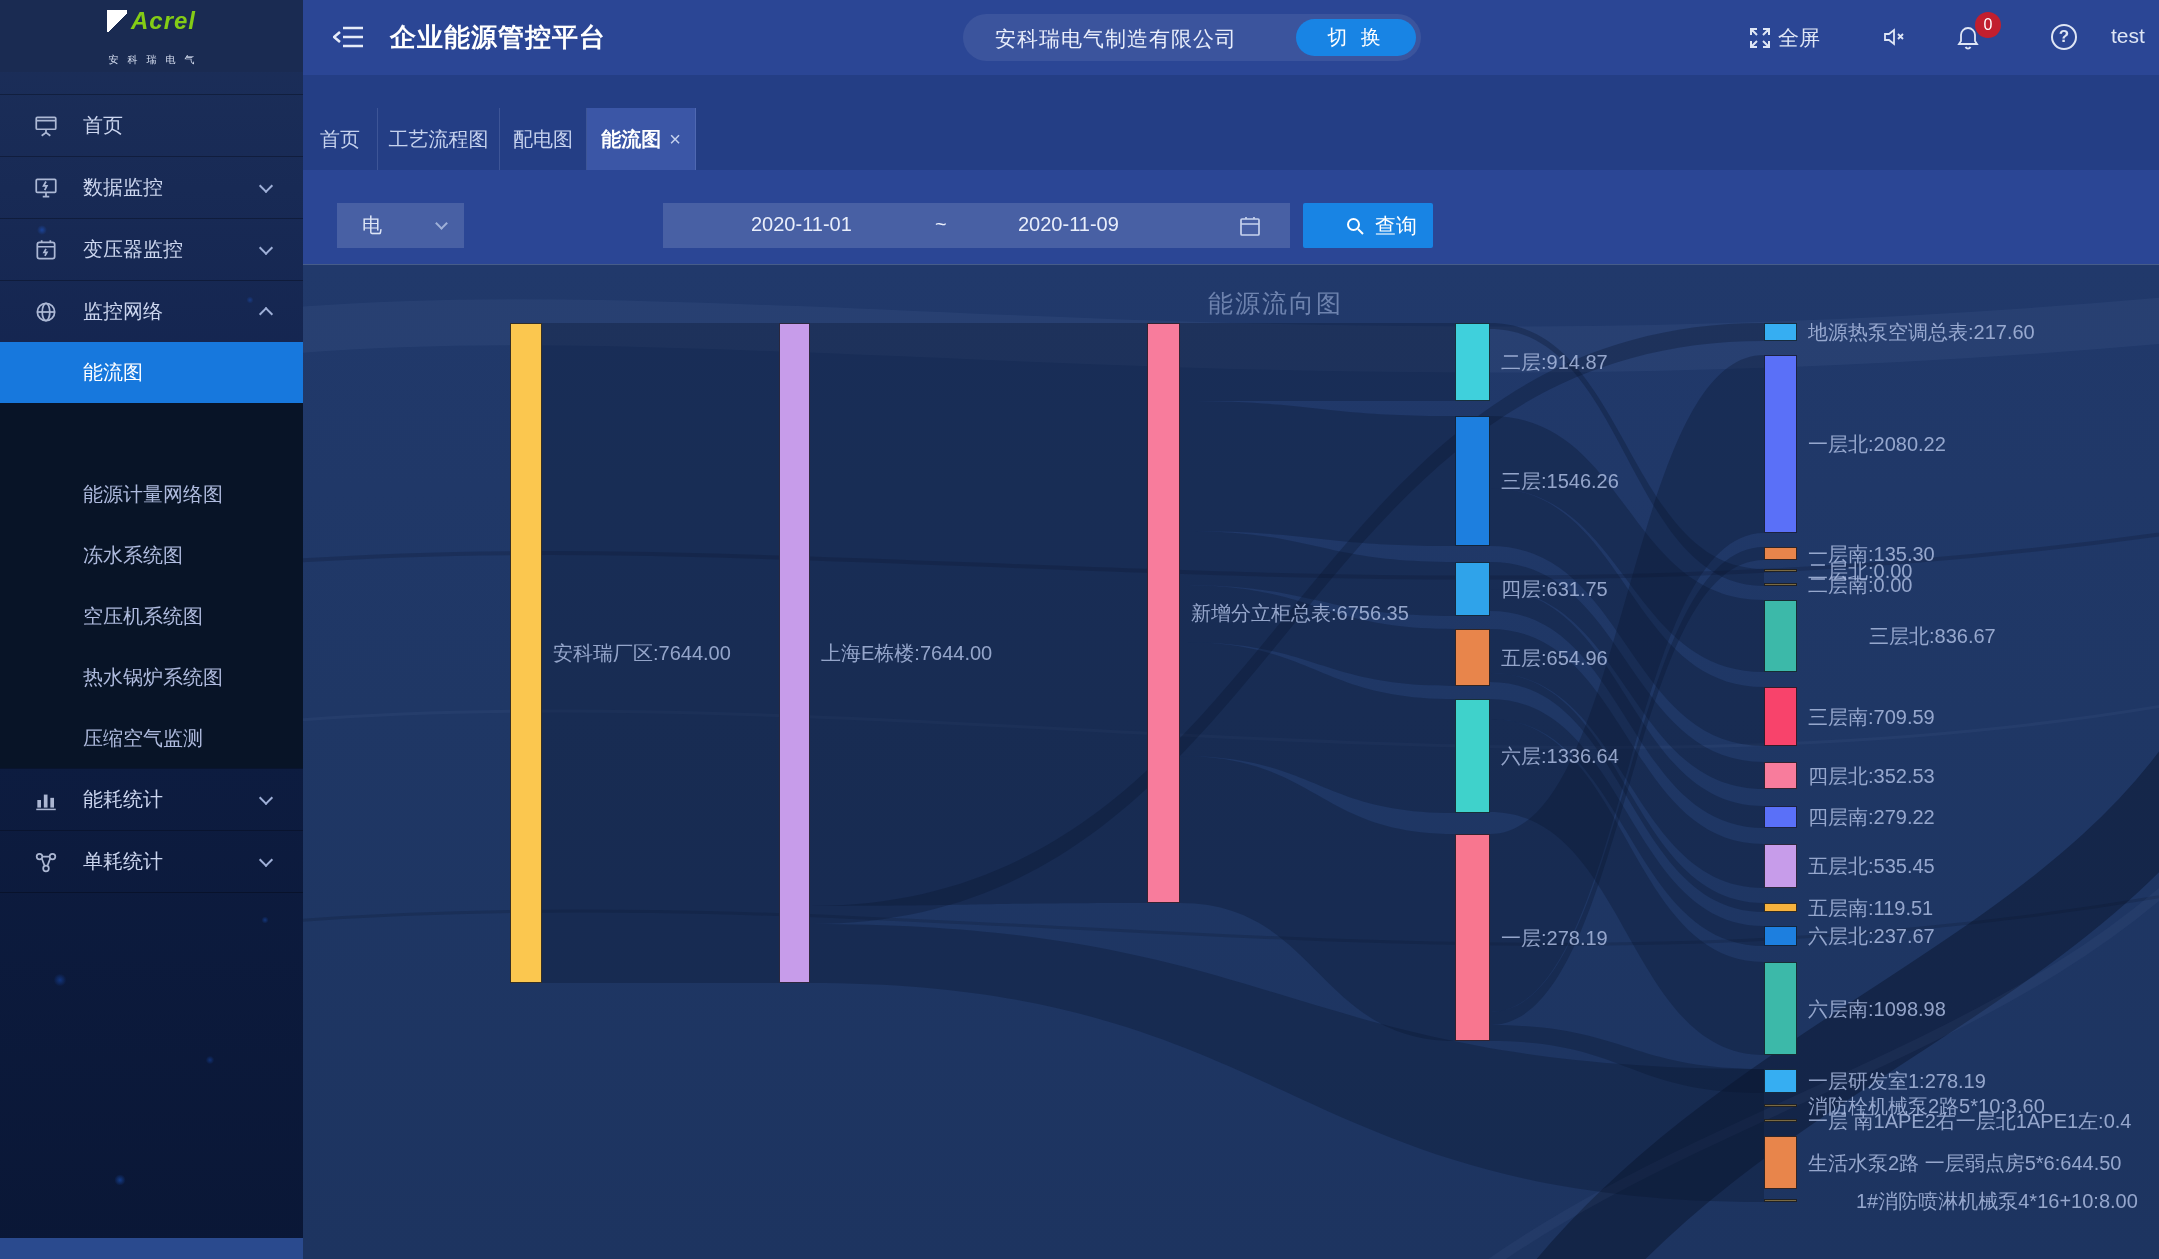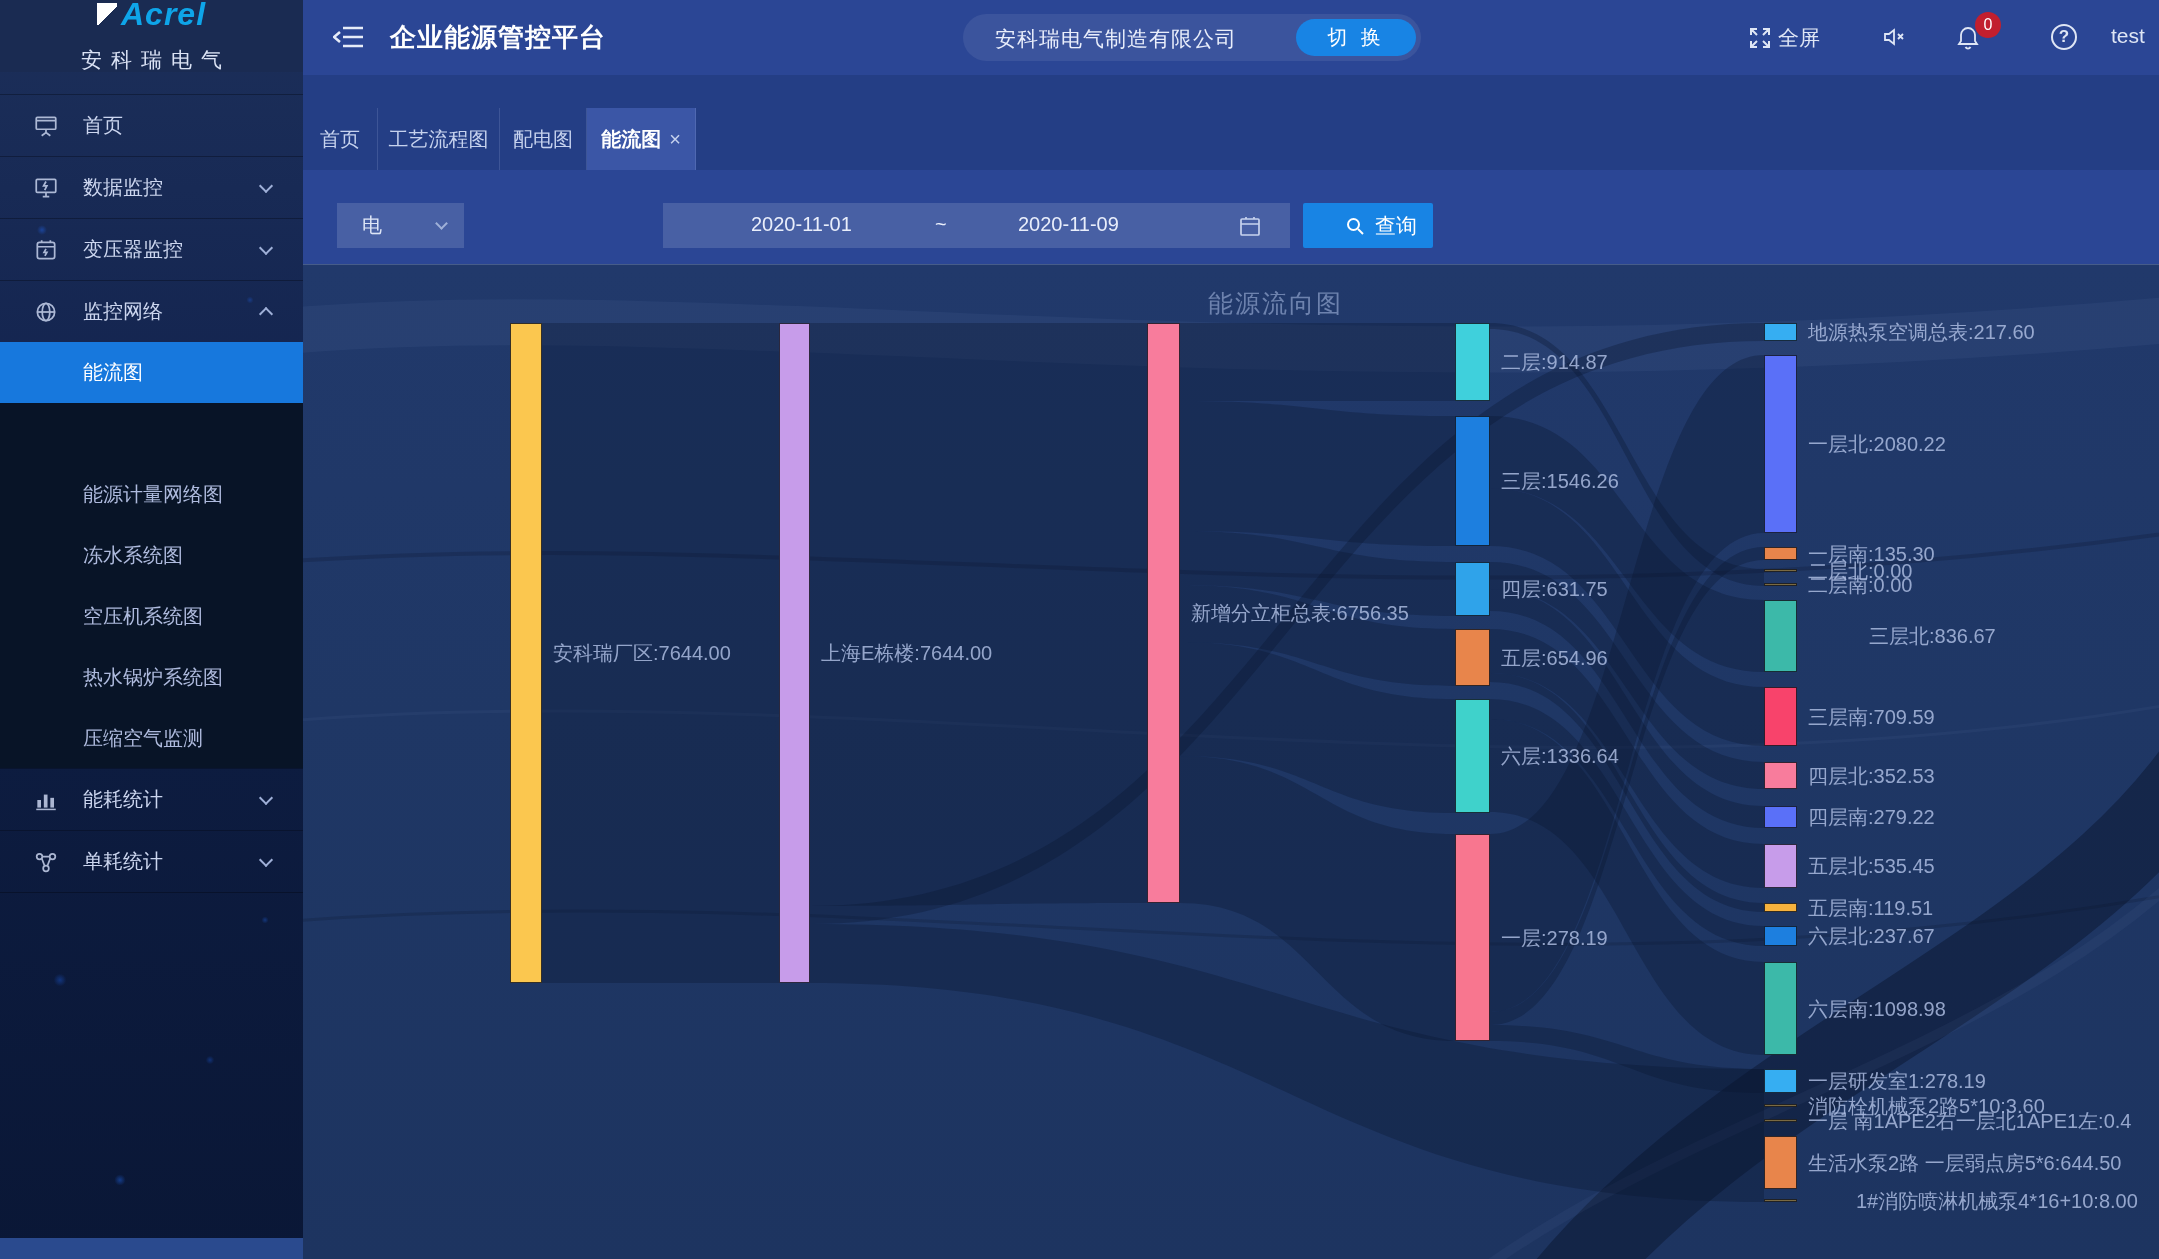--- a/index.html
+++ b/index.html
@@ -14,24 +14,24 @@
     background-image:
       radial-gradient(circle 7px at 42px 230px, rgba(30,90,210,.55), transparent 70%),
       radial-gradient(circle 5px at 250px 300px, rgba(30,90,210,.4), transparent 70%),
       radial-gradient(circle 9px at 60px 980px, rgba(25,80,190,.5), transparent 70%),
       radial-gradient(circle 6px at 210px 1060px, rgba(25,80,190,.45), transparent 70%),
       radial-gradient(circle 8px at 120px 1180px, rgba(30,95,215,.5), transparent 70%),
       radial-gradient(circle 5px at 265px 920px, rgba(30,95,215,.4), transparent 70%),
       radial-gradient(circle 4px at 160px 480px, rgba(40,100,220,.35), transparent 70%);}
   #logo{position:absolute;left:0;top:0;width:303px;height:72px;background:#1a2b52;
     display:flex;flex-direction:column;align-items:center;justify-content:center;}
-  #logo .brand{color:#0ea5e9;font-size:32px;font-weight:800;font-style:italic;letter-spacing:1px;line-height:30px;display:flex;align-items:center;gap:4px;}
+  #logo .brand{color:#84cc16;font-size:24px;font-weight:800;font-style:italic;letter-spacing:1px;line-height:30px;display:flex;align-items:center;gap:4px;}
   #logo .brand .mark{display:inline-block;width:20px;height:22px;background:
      linear-gradient(135deg,#fff 0 55%,transparent 55%);position:relative;}
-  #logo .sub{color:#dbe3f5;font-size:21px;letter-spacing:9px;margin-top:17px;text-indent:9px;}
+  #logo .sub{color:#dbe3f5;font-size:10px;letter-spacing:9px;margin-top:17px;text-indent:9px;}
   .side-item{position:absolute;left:0;width:303px;height:62px;display:flex;align-items:center;
     color:#ccd6ef;font-size:20px;cursor:pointer;border-top:1px solid rgba(4,10,26,.4);}
   .side-item .ico{position:absolute;left:33px;width:26px;height:26px;opacity:.85;}
   .side-item .lbl{position:absolute;left:83px;white-space:nowrap;}
   .side-item .caret{position:absolute;right:32px;width:10px;height:10px;border-right:2px solid #9fb0d8;border-bottom:2px solid #9fb0d8;}
   .caret.down{transform:rotate(45deg);margin-top:-4px;}
   .caret.up{transform:rotate(-135deg);margin-top:4px;}
   #submenu{position:absolute;left:0;top:342px;width:303px;height:426px;background:#081427;}
   .sub-item{position:absolute;left:0;width:303px;height:61px;display:flex;align-items:center;color:#aebadd;font-size:20px;cursor:pointer;}
   .sub-item .lbl{position:absolute;left:83px;white-space:nowrap;}

